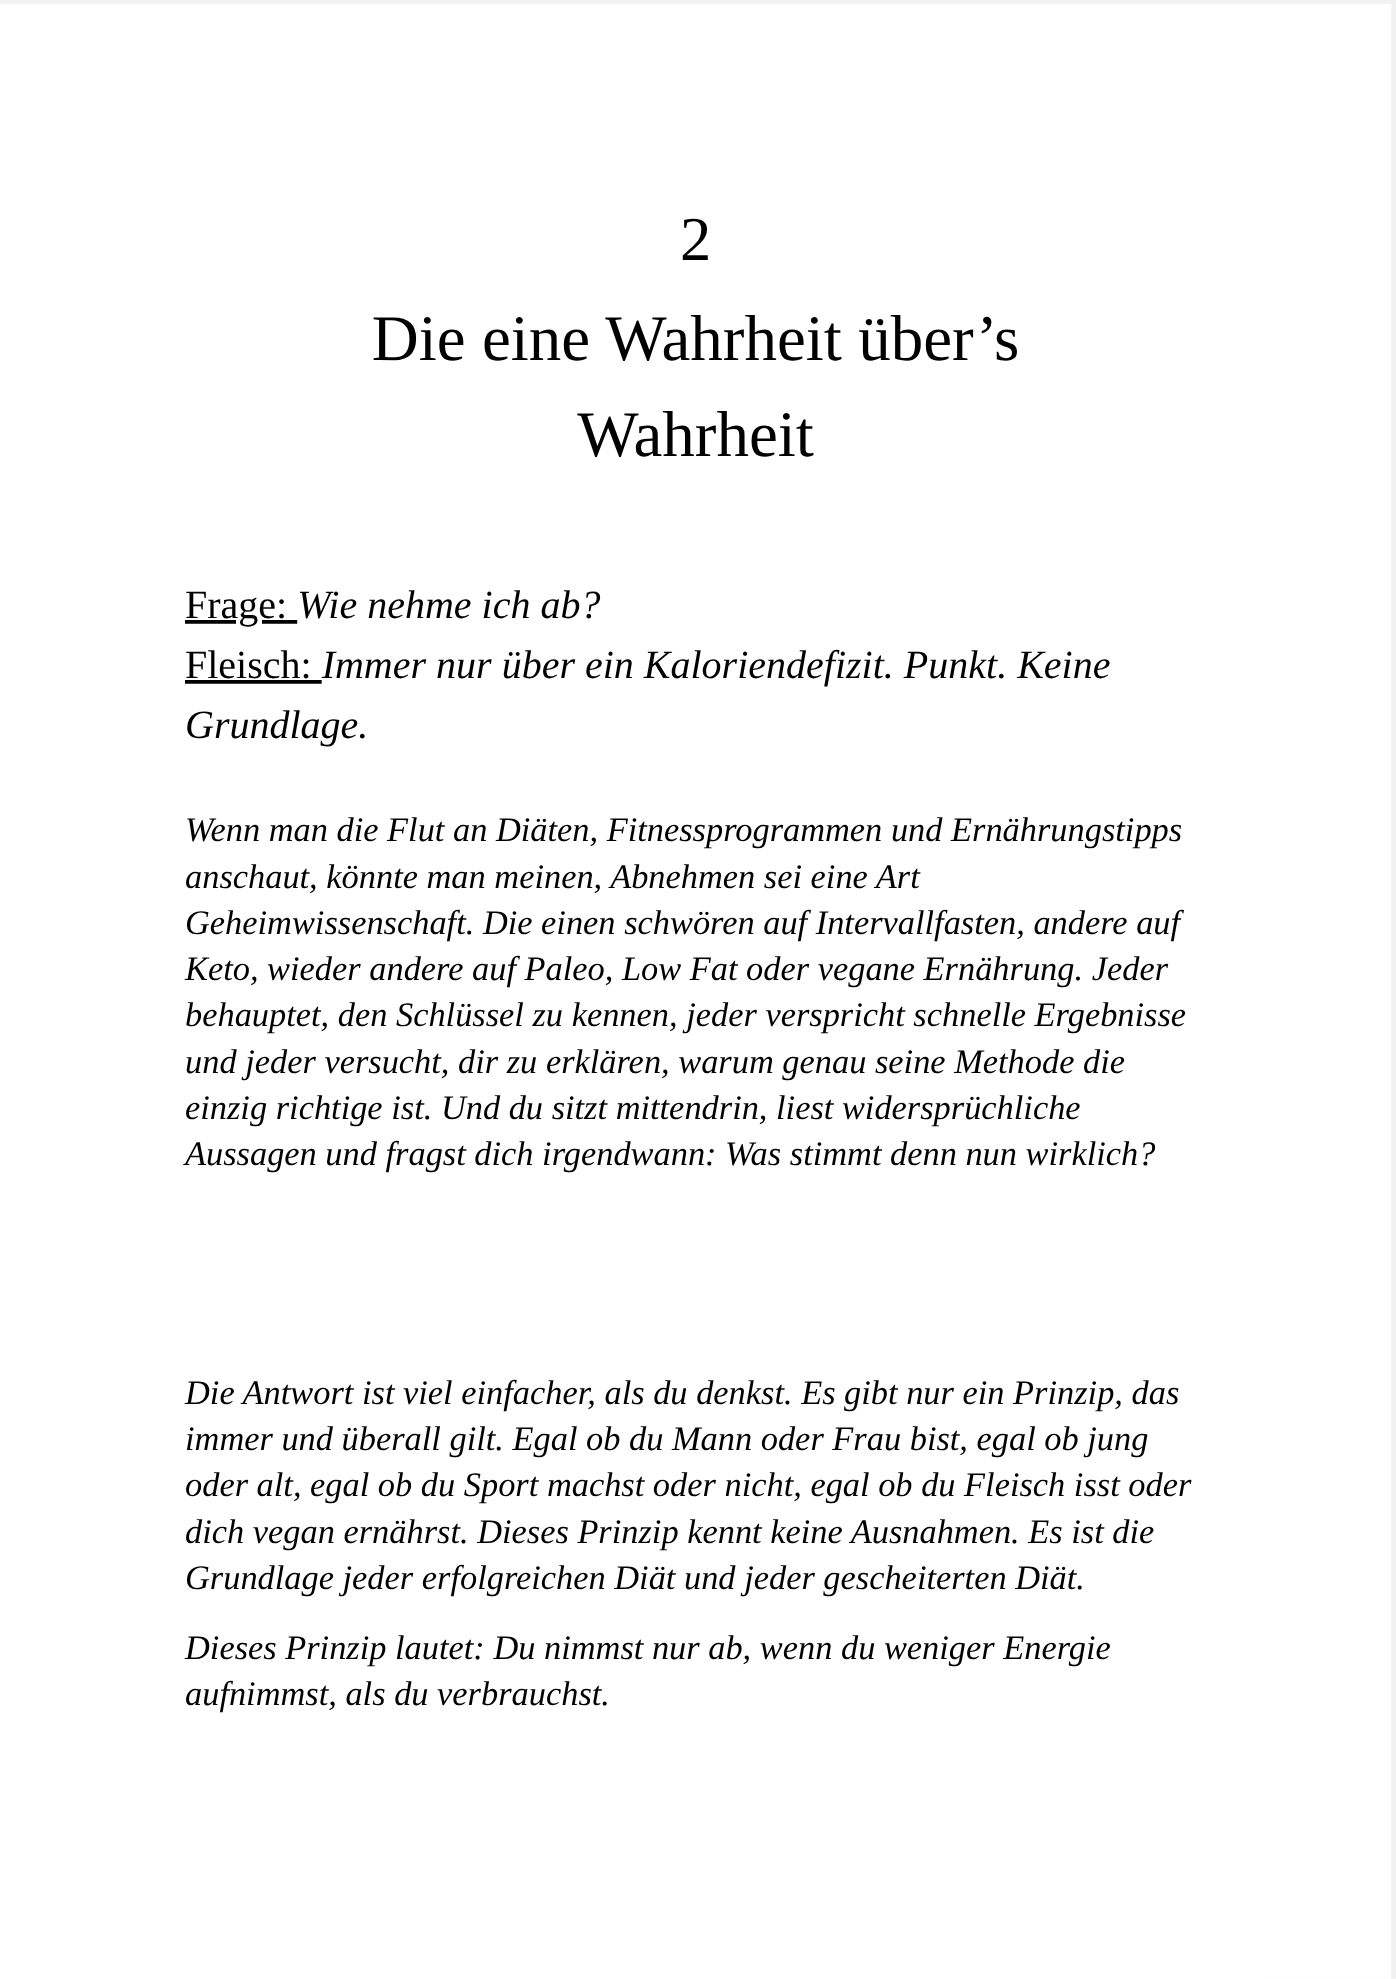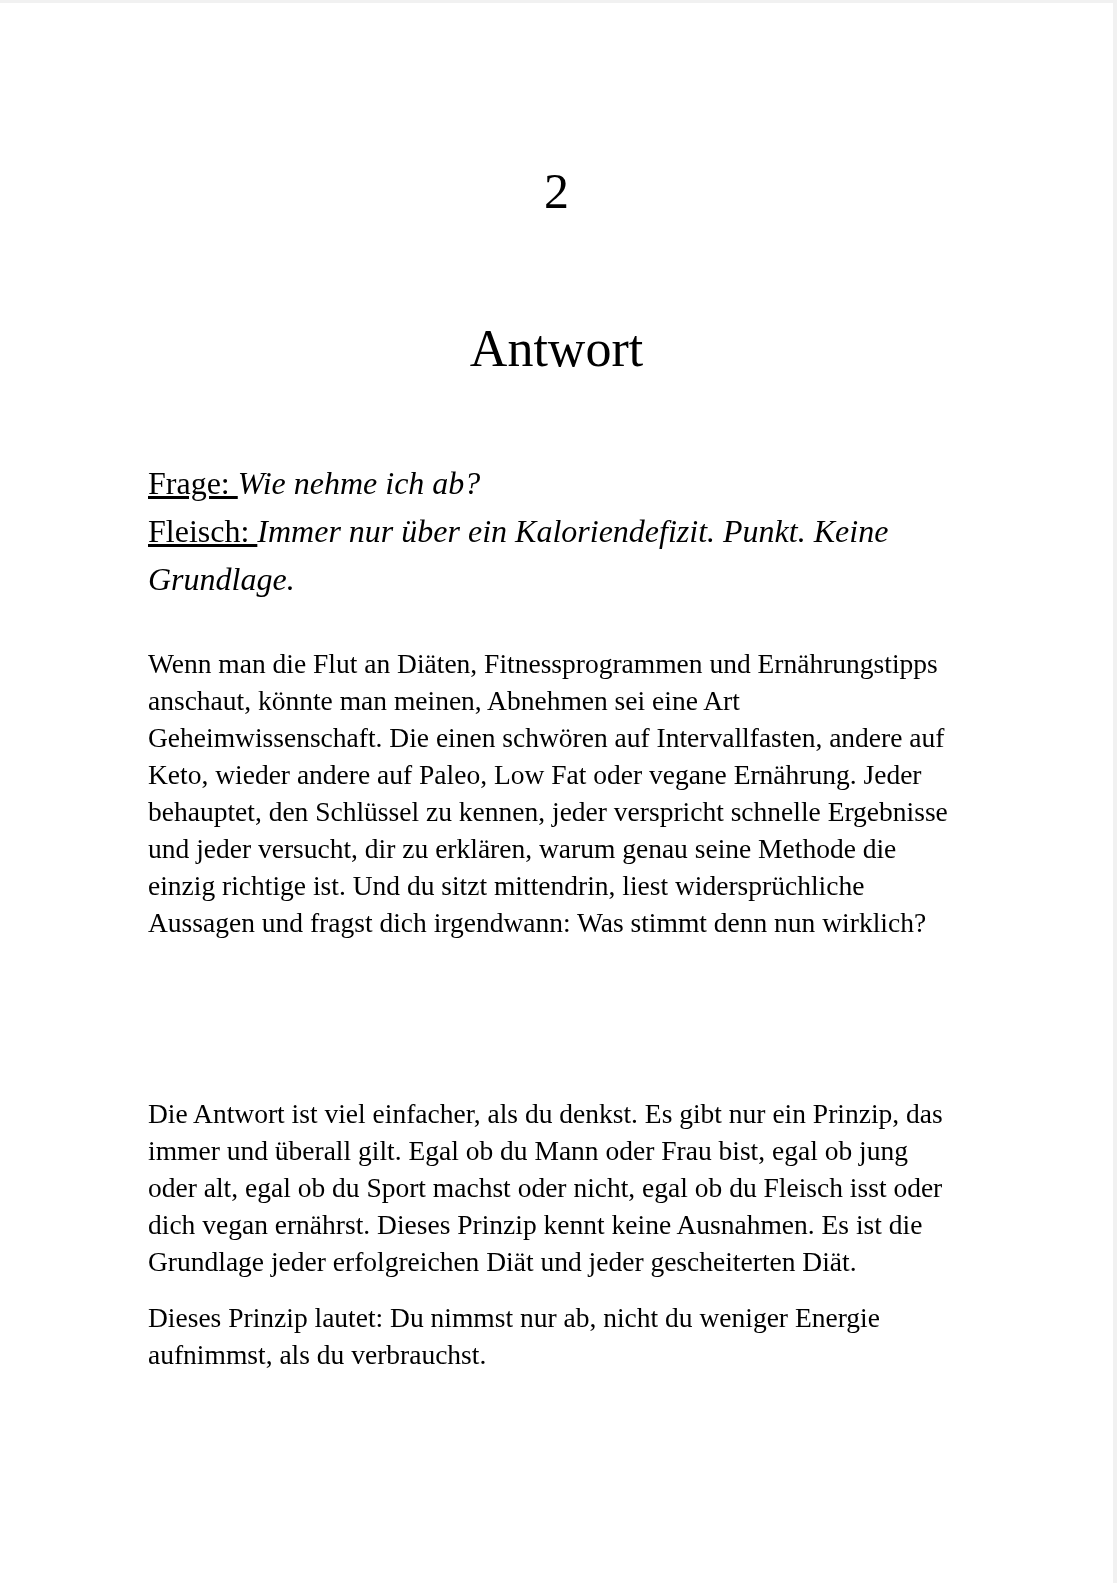--- a/index.html
+++ b/index.html
@@ -53,40 +53,41 @@
     }
     .qa .label { font-style: normal; text-decoration: underline; }
     .qa .answer-text { font-style: italic; }
     .body-text {
       position: absolute;
       left: 148px;
       width: 815px;
       font-size: 27.5px;
       line-height: 37px;
       margin: 0;
+      font-style: italic;
     }
     #p1 { top: 642px; }
     #p2 { top: 1092px; }
     #p3 { top: 1296px; }
   </style>
 </head>
 <body>
 
 <div class="page">
   <div class="chapter-number">2</div>
   <h1 class="chapter-title">
-    <br>
-    <span>Antwort</span>
+    <span>Die eine Wahrheit über’s</span><br>
+    <span>Wahrheit</span>
   </h1>
 
   <div class="qa">
     <div>
       <span class="label">Frage: </span><span class="answer-text">Wie nehme ich ab?</span>
     </div>
     <div>
       <span class="label">Fleisch: </span><span class="answer-text">Immer nur über ein Kaloriendefizit. Punkt. Keine Grundlage.</span>
     </div>
   </div>
 
   <p class="body-text" id="p1">Wenn man die Flut an Diäten, Fitnessprogrammen und Ernährungstipps anschaut, könnte man meinen, Abnehmen sei eine Art Geheimwissenschaft. Die einen schwören auf Intervallfasten, andere auf Keto, wieder andere auf Paleo, Low Fat oder vegane Ernährung. Jeder behauptet, den Schlüssel zu kennen, jeder verspricht schnelle Ergebnisse und jeder versucht, dir zu erklären, warum genau seine Methode die einzig richtige ist. Und du sitzt mittendrin, liest widersprüchliche Aussagen und fragst dich irgendwann: Was stimmt denn nun wirklich?</p>
   <p class="body-text" id="p2">Die Antwort ist viel einfacher, als du denkst. Es gibt nur ein Prinzip, das immer und überall gilt. Egal ob du Mann oder Frau bist, egal ob jung oder alt, egal ob du Sport machst oder nicht, egal ob du Fleisch isst oder dich vegan ernährst. Dieses Prinzip kennt keine Ausnahmen. Es ist die Grundlage jeder erfolgreichen Diät und jeder gescheiterten Diät.</p>
-  <p class="body-text" id="p3">Dieses Prinzip lautet: Du nimmst nur ab, nicht du weniger Energie aufnimmst, als du verbrauchst.</p>
+  <p class="body-text" id="p3">Dieses Prinzip lautet: Du nimmst nur ab, wenn du weniger Energie aufnimmst, als du verbrauchst.</p>
 </div>
 
 </body></html>

